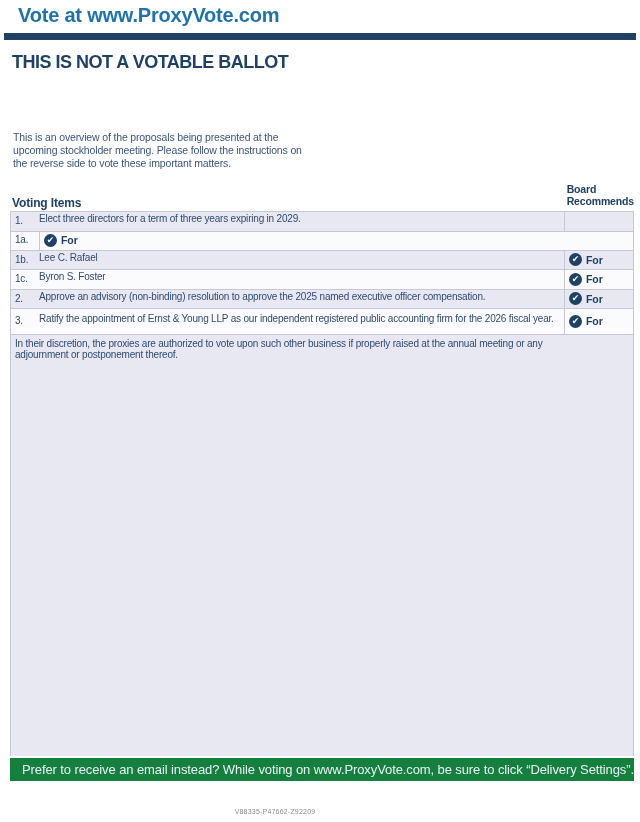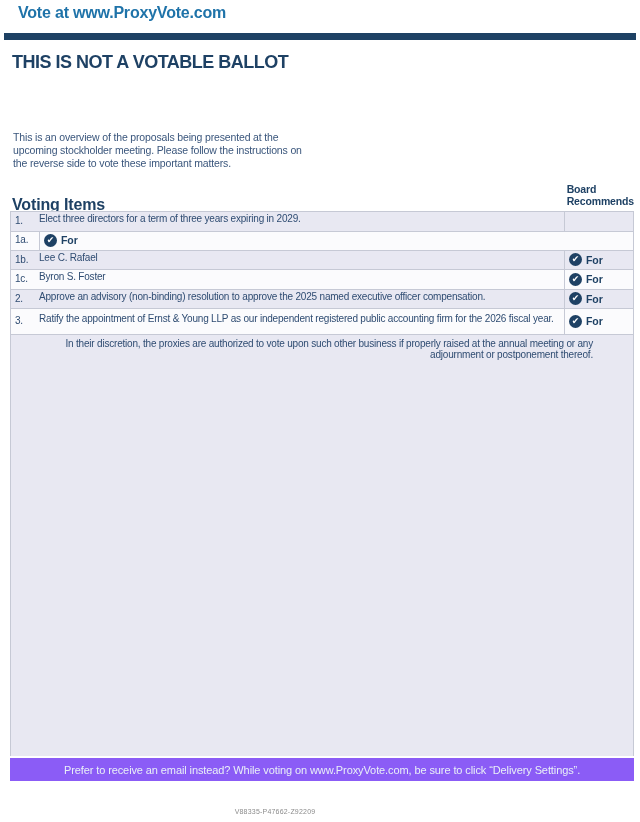--- a/index.html
+++ b/index.html
@@ -9,21 +9,21 @@
     font-family:"Liberation Sans","DejaVu Sans",sans-serif;
     position:relative;
     overflow:hidden;
     -webkit-font-smoothing:antialiased;
   }
   .page{position:absolute;inset:0;}
 
   
   .vote-link{
     position:absolute;left:18px;top:4px;
-    font-size:16px;font-weight:bold;letter-spacing:-0.2px;
+    font-size:20px;font-weight:bold;letter-spacing:-0.2px;
     color:#1f73a9;
   }
   .top-rule{
     position:absolute;left:4px;top:33px;width:632px;height:7px;
     background:#1e4164;
   }
   .notice-title{
     position:absolute;left:12px;top:52px;
     font-size:18px;font-weight:bold;letter-spacing:-0.5px;
     color:#1e4164;margin:0;
@@ -32,21 +32,21 @@
     position:absolute;left:13px;top:83px;width:320px;
     font-size:10.5px;line-height:13px;letter-spacing:-0.15px;
     color:#3a567c;
     white-space:pre-line;
     margin-top:48px;
   }
 
   
   .col-head-items{
     position:absolute;left:12px;top:196px;
-    font-size:16px;font-weight:bold;letter-spacing:-0.15px;
+    font-size:12px;font-weight:bold;letter-spacing:-0.15px;
     color:#1e4164;
   }
   .col-head-board{
     position:absolute;right:6px;top:184px;
     font-size:10.5px;font-weight:bold;line-height:11.5px;letter-spacing:-0.15px;
     color:#1e4164;
   }
 
   
   .vtable{
@@ -85,28 +85,28 @@
   .rec-label{
     font-size:10.5px;font-weight:bold;letter-spacing:-0.1px;
     color:#1e4164;
   }
   .discretion{
     flex:1;
     padding:4px 8px 0 4px;
     font-size:10px;letter-spacing:-0.2px;line-height:10.5px;
     color:#2f4c72;
   }
-  .discretion .inner{max-width:578px;text-align:right;}
+  .discretion .inner{max-width:578px;}
 
   
   .bottom-bar{
     position:absolute;left:10px;top:758px;width:624px;height:23px;
-    background:#8b5cf6;
-    display:flex;align-items:center;justify-content:center;
-    color:#e9f0f7;font-size:11px;letter-spacing:-0.1px;
+    background:#15803d;
+    display:flex;align-items:center;justify-content:flex-end;
+    color:#e9f0f7;font-size:13px;letter-spacing:-0.1px;
   }
   .footer-code{
     position:absolute;left:205px;top:808px;width:140px;
     text-align:center;
     font-size:7px;letter-spacing:0.2px;
     color:#8c8c8c;
   }
 </style>
 </head>
 <body>

